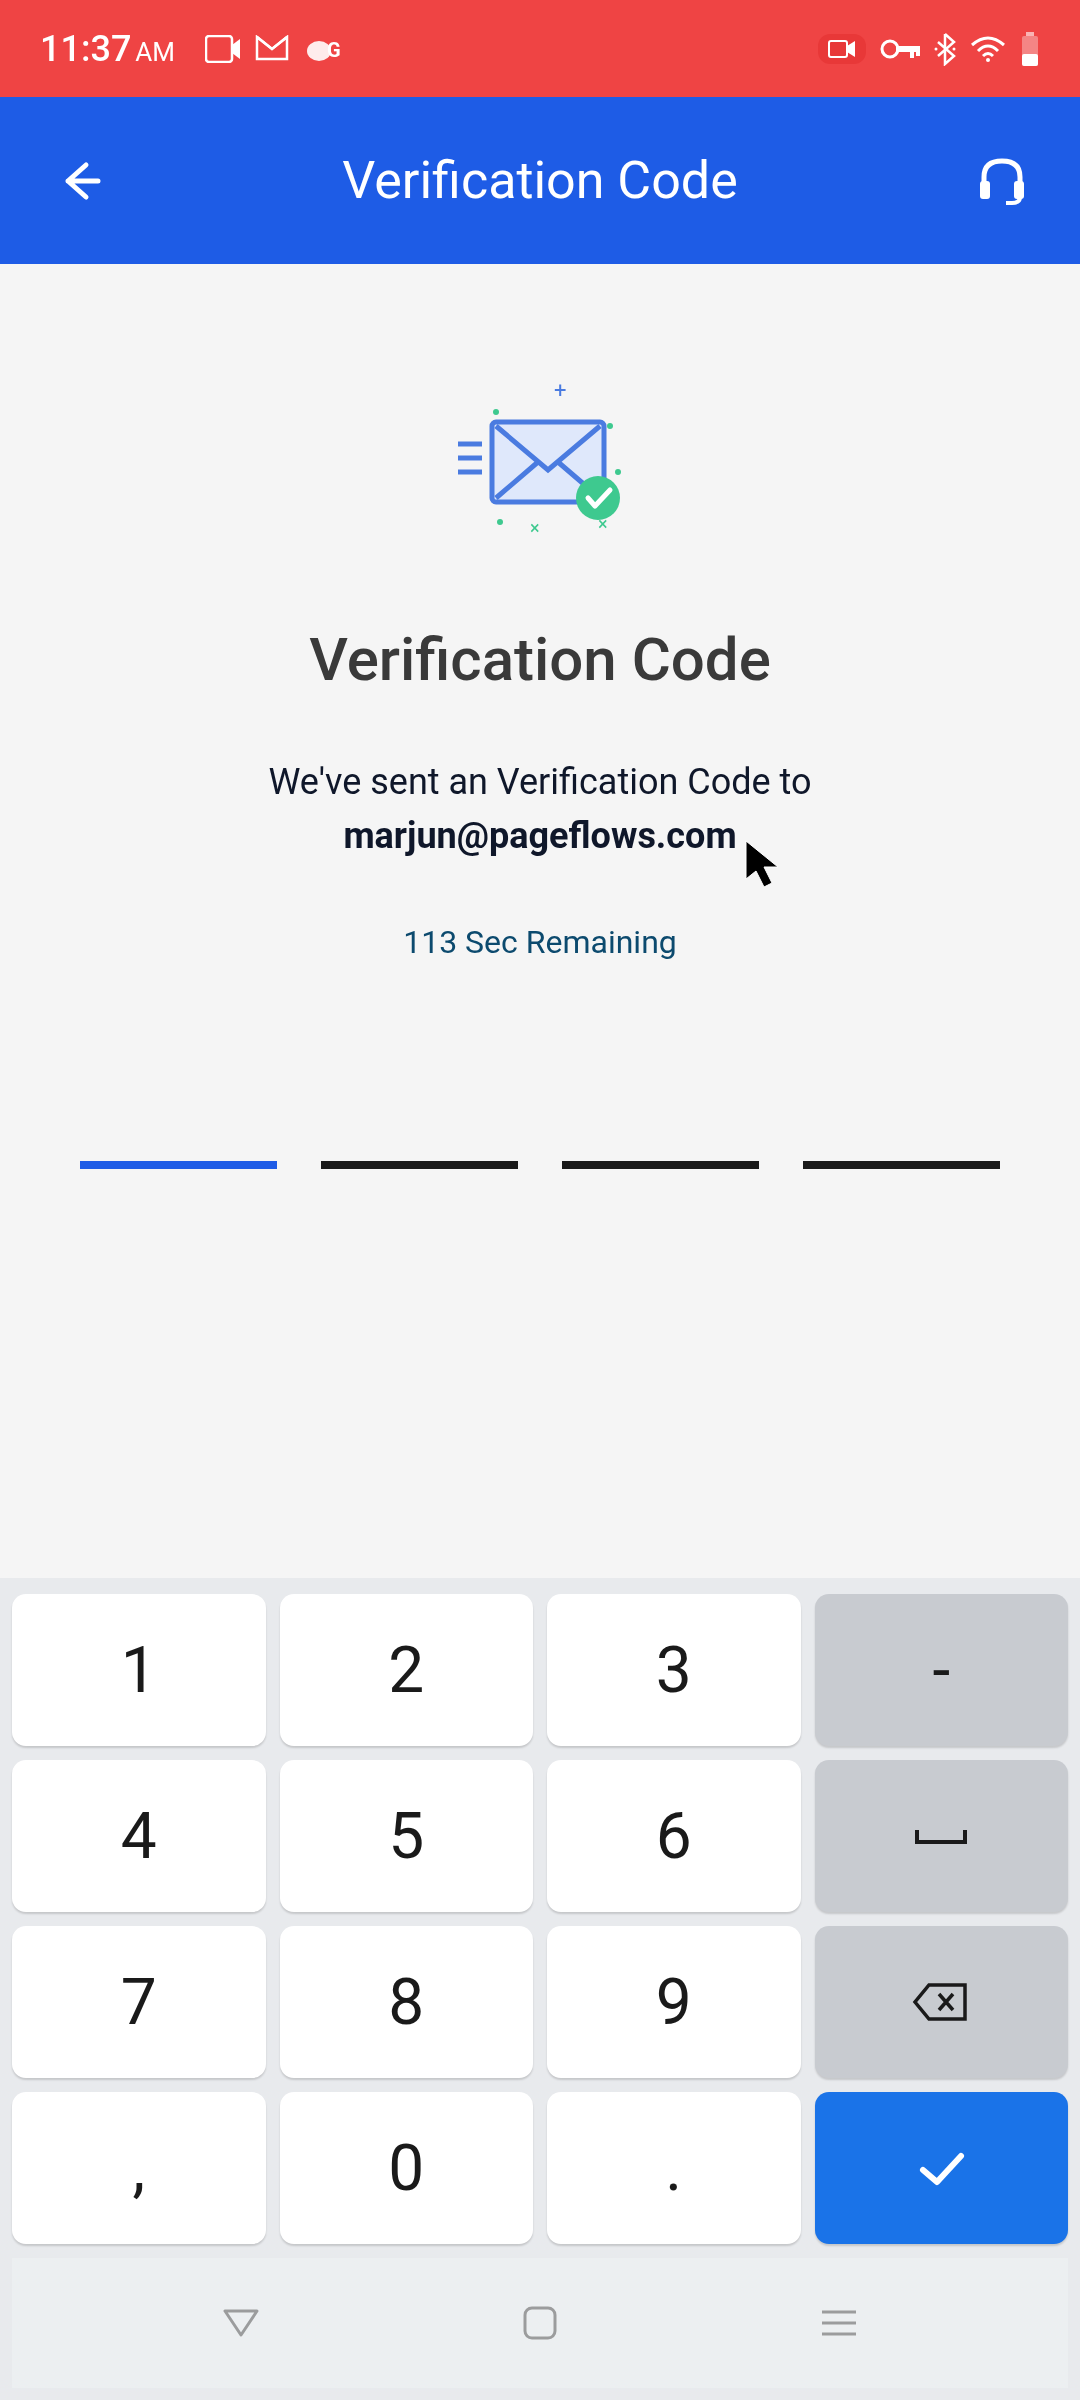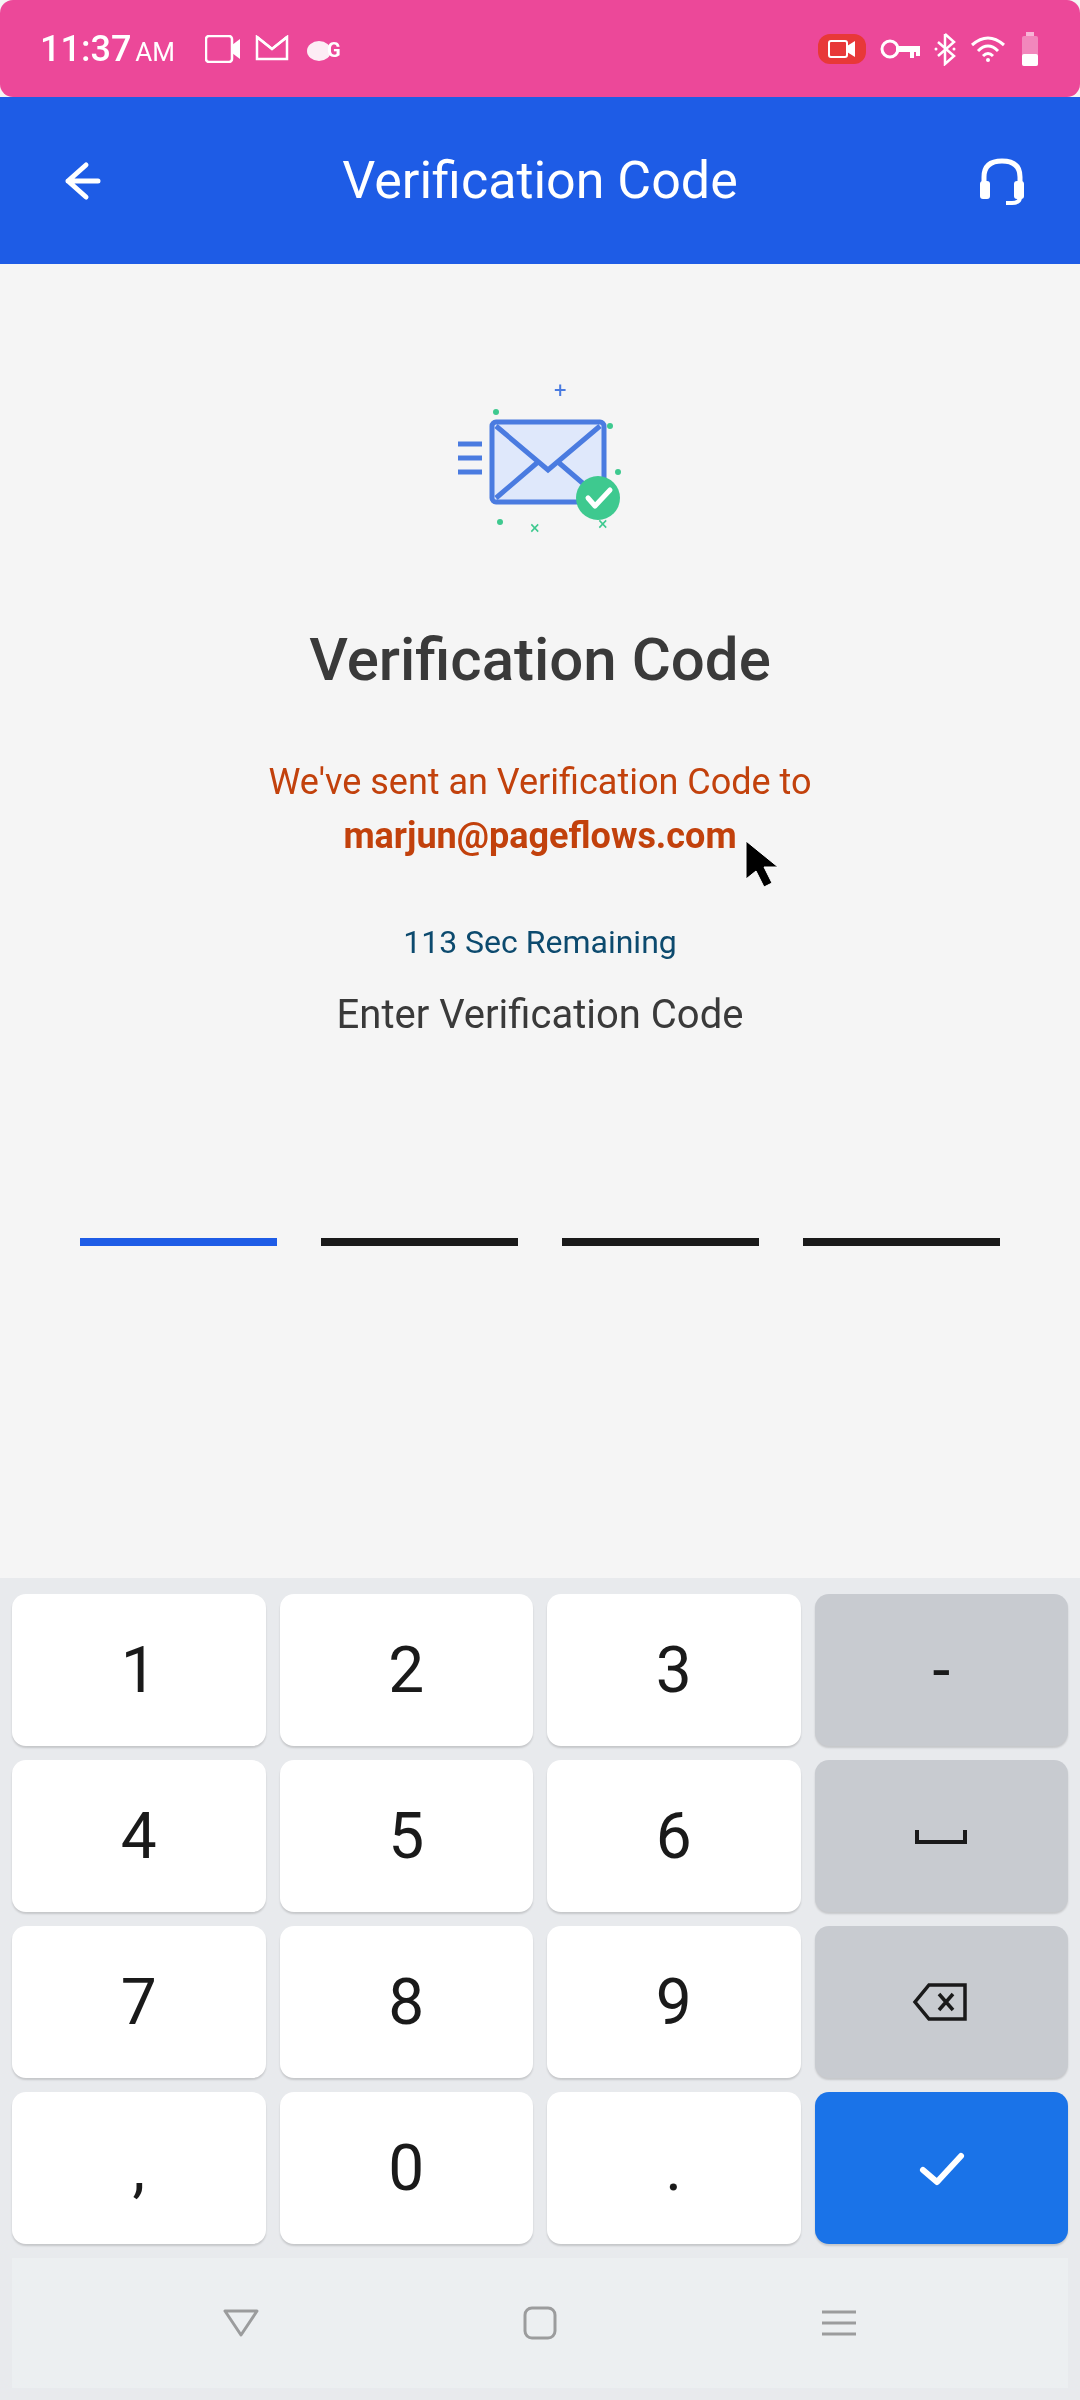--- a/index.html
+++ b/index.html
@@ -8,27 +8,26 @@
       height: 2400px;
       font-family: -apple-system, BlinkMacSystemFont, 'Segoe UI', Roboto, sans-serif;
       background: #f5f5f5;
       overflow: hidden;
       position: relative;
     }
     
     
     .status-bar {
       height: 97px;
-      background: #ec4899;
+      background: #ef4444;
       display: flex;
       align-items: center;
       justify-content: space-between;
       padding: 6px 40px;
       color: white;
-      border-radius: 13px;
     }
     .status-left { display: flex; align-items: center; gap: 20px; }
     .status-time { font-size: 36px; font-weight: 500; }
     .status-ampm { font-size: 26px; }
     .status-icons-left { display: flex; gap: 14px; margin-left: 10px; }
     .status-right { display: flex; align-items: center; gap: 14px; }
     
     .icon-box { display: inline-flex; }
     
     .rec-badge {
@@ -76,21 +75,21 @@
     
     .page-title {
       font-size: 60px;
       color: #3a3a3a;
       font-weight: 500;
       margin-bottom: 60px;
     }
     
     .sent-text {
       font-size: 36px;
-      color: #c2410c;
+      color: #0f172a;
       text-align: center;
       line-height: 1.5;
     }
     .email-text {
       font-weight: 700;
     }
     
     .timer-text {
       font-size: 32px;
       color: #0c4a6e;
@@ -292,21 +291,20 @@
 
   <h1 class="page-title">Verification Code</h1>
 
   <p class="sent-text">
     <span>We've sent an Verification Code to</span><br>
     <span class="email-text">marjun@pageflows.com</span>
   </p>
 
   <p class="timer-text">113 Sec Remaining</p>
 
-  <p class="enter-label">Enter Verification Code</p>
 
   <div class="code-inputs">
     <div class="code-box active"></div>
     <div class="code-box"></div>
     <div class="code-box"></div>
     <div class="code-box"></div>
   </div>
 </div>
 
 <div class="cursor-overlay">

